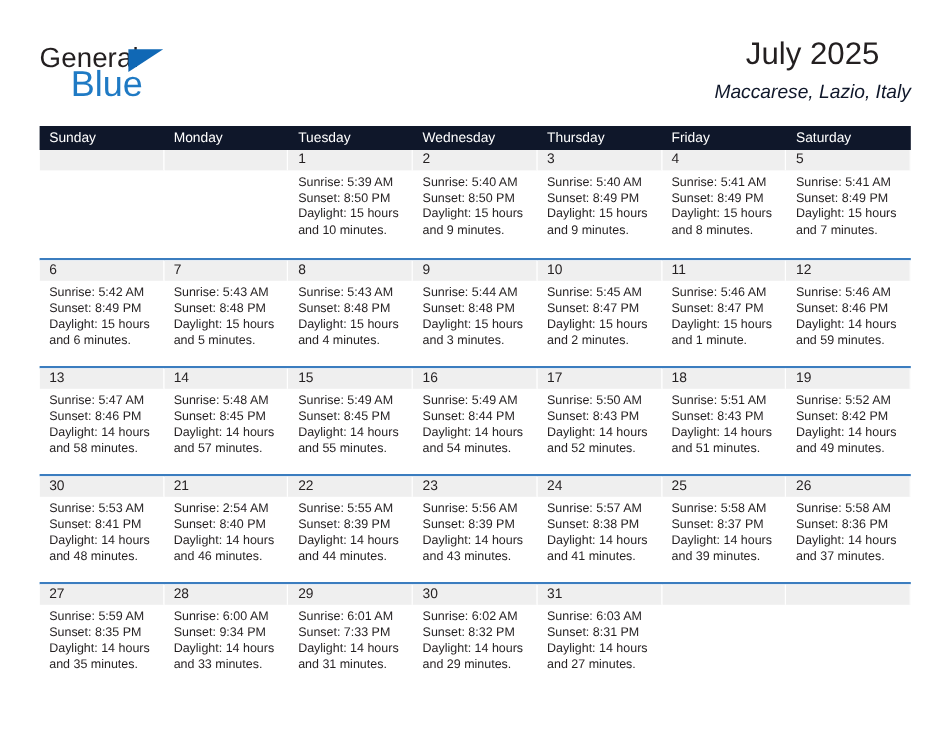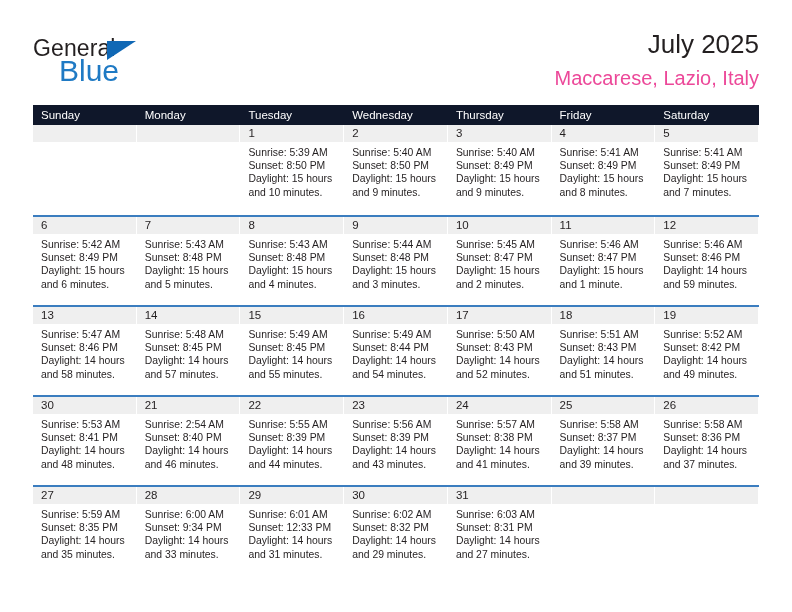--- a/index.html
+++ b/index.html
@@ -64,34 +64,35 @@
     width: 0;
     height: 0;
     border-left: 29px solid #1068b5;
     border-bottom: 19px solid transparent;
   }
 
   .title-block {
     position: absolute;
     right: 0;
     top: 0;
-    text-align: right;
+    text-align: center;
   }
   .cal-title {
     font-size: 26px;
     color: #231f20;
     line-height: 32px;
     white-space: nowrap;
   }
   .cal-subtitle {
     margin-top: 9px;
-    font-size: 20px;
-    color: #ec4899;
+    font-size: 16px;
+    color: #0f172a;
     line-height: 18px;
     white-space: nowrap;
+    font-style: italic;
   }
 
   
   .calendar {
     position: absolute;
     left: 33px;
     top: 105px;
     width: 726px;
   }
 
@@ -523,21 +524,21 @@
               <div>Daylight: 14 hours</div>
               <div>and 33 minutes.</div>
             </div>
           </div>
           <div class="day-cell">
             <div class="daynum-band">
               <span class="daynum">29</span>
             </div>
             <div class="day-body">
               <div>Sunrise: 6:01 AM</div>
-              <div>Sunset: 12:33 PM</div>
+              <div>Sunset: 7:33 PM</div>
               <div>Daylight: 14 hours</div>
               <div>and 31 minutes.</div>
             </div>
           </div>
           <div class="day-cell">
             <div class="daynum-band">
               <span class="daynum">30</span>
             </div>
             <div class="day-body">
               <div>Sunrise: 6:02 AM</div>

